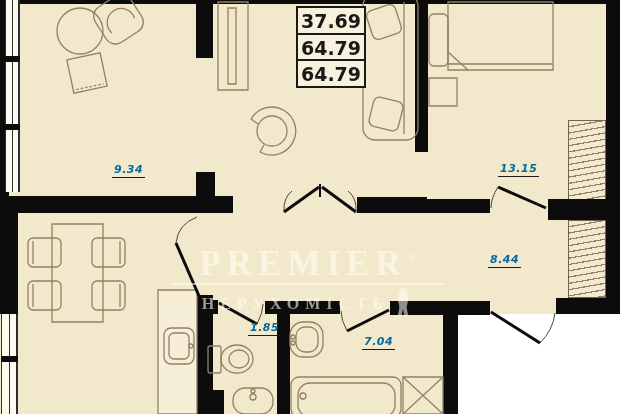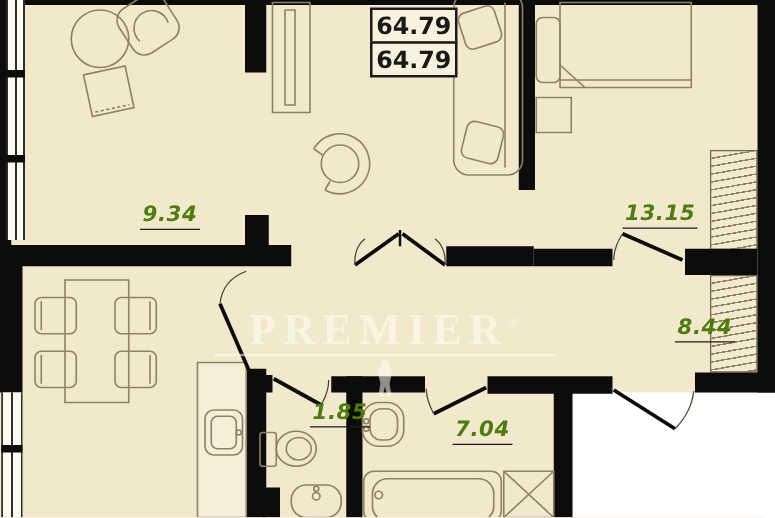--- a/index.html
+++ b/index.html
@@ -2,21 +2,21 @@
 <html><head>
 <meta charset="utf-8">
 <style>
   html,body{margin:0;padding:0;background:#ffffff;}
   .stage{position:relative;width:620px;height:414px;overflow:hidden;background:#f2e8cb;font-family:"DejaVu Sans",sans-serif;}
   .wall{position:absolute;background:#0c0c0c;}
   .outside{position:absolute;background:#ffffff;}
   .window{position:absolute;background:linear-gradient(90deg,#2e2e2e 0 1.5px,#fdfaf0 1.5px calc(50% - .75px),#2e2e2e calc(50% - .75px) calc(50% + .75px),#fdfaf0 calc(50% + .75px) calc(100% - 1.5px),#2e2e2e calc(100% - 1.5px));}
   .wtick{position:absolute;background:#0c0c0c;}
   .hatch{position:absolute;background:repeating-linear-gradient(170deg,#f2e9cf 0 5px,#8f8265 5px 6.2px);border:1.2px solid #6f6550;box-sizing:border-box;}
-  .roomlabel{position:absolute;font-size:17px;font-style:italic;font-weight:600;color:#4d7c0f;letter-spacing:.5px;border-bottom:1.6px solid #1d1d1d;padding:0 2px 1px;line-height:1.05;z-index:30;}
+  .roomlabel{position:absolute;font-size:11px;font-style:italic;font-weight:600;color:#0369a1;letter-spacing:.5px;border-bottom:1.6px solid #1d1d1d;padding:0 2px 1px;line-height:1.05;z-index:30;}
   .boxes{position:absolute;left:296px;top:6px;width:70px;z-index:40;}
   .box{box-sizing:border-box;height:29px;border:2.5px solid #191919;margin-top:-2.5px;background:#f8f1dd;color:#191919;font-size:19px;font-weight:600;text-align:center;line-height:26px;}
   .box:first-child{margin-top:0;}
   .watermark{position:absolute;left:165px;top:246px;width:285px;text-align:center;z-index:50;pointer-events:none;font-family:"Liberation Serif",serif;}
   .wm-brand{font-size:35px;font-weight:700;letter-spacing:6px;color:rgba(255,252,240,.62);line-height:1;}
   .wm-brand sup{font-size:12px;letter-spacing:0;}
   .wm-rule{height:2px;background:rgba(255,252,240,.55);margin:2px 6px 2px 6px;}
   .wm-sub{display:inline-block;font-size:16px;font-weight:700;letter-spacing:6px;color:rgba(255,252,240,.6);line-height:1.2;}
   svg.furn{position:absolute;left:0;top:0;z-index:20;}
   svg.furn *{vector-effect:non-scaling-stroke;}
@@ -167,33 +167,35 @@
       <path d="M284,212 Q283,198 292,191"></path>
       <path d="M356,212 Q357,198 348,191"></path>
       <path d="M498,187 Q491,198 491,208"></path>
       <path d="M540,343 Q553,330 555,313"></path>
       <path d="M347,331 Q341,320 341,311"></path>
       <path d="M257,324 Q263,313 263,304"></path>
     </g>
   </svg>
 
   <div class="boxes">
+    <div class="box">37.69</div>
     <div class="box">64.79</div>
     <div class="box">64.79</div>
   </div>
 
   <div class="roomlabel" style="left:112px;top:164px;">9.34</div>
   <div class="roomlabel" style="left:498px;top:163px;">13.15</div>
-  <div class="roomlabel" style="left:540px;top:254px;">8.44</div>
+  <div class="roomlabel" style="left:488px;top:254px;">8.44</div>
   <div class="roomlabel" style="left:248px;top:322px;">1.85</div>
   <div class="roomlabel" style="left:362px;top:336px;">7.04</div>
 
   <div class="watermark">
     <div class="wm-brand"><span>PREMIER</span><sup>®</sup></div>
     <div class="wm-rule"></div>
     <div>
+      <span class="wm-sub">НЕРУХОМІСТЬ</span>
       <svg width="20" height="30" viewBox="0 0 20 30" style="vertical-align:-8px">
         <path d="M10,1 c2.4,0 3.6,1.6 3.4,3.4 l2.2,6.5 -2,9 1.6,9 -3.4,1 -1.8,-8 -1.8,8 -3.4,-1 1.6,-9 -2,-9 2.2,-6.5 C6.4,2.6 7.6,1 10,1 Z" fill="rgba(255,252,240,0.55)"></path>
       </svg>
     </div>
   </div>
 
 </div>
 
 </body></html>

